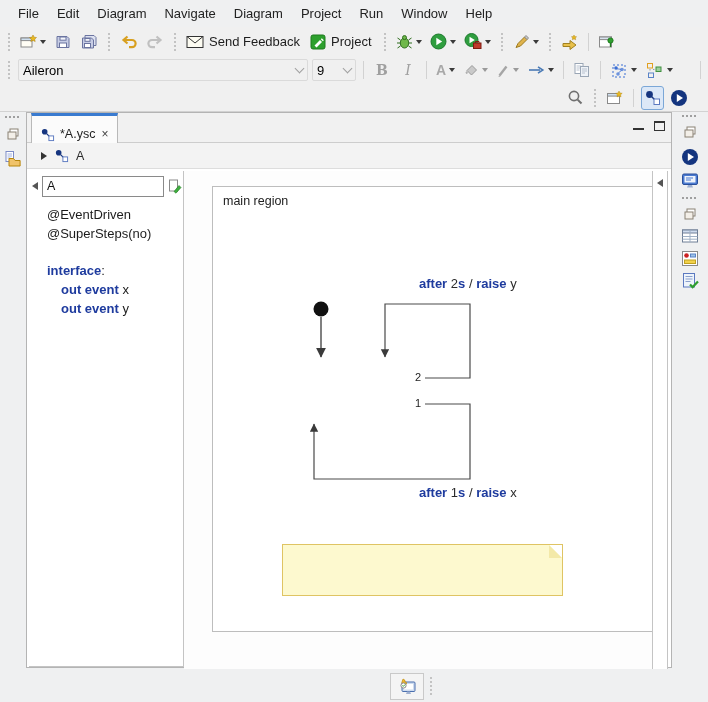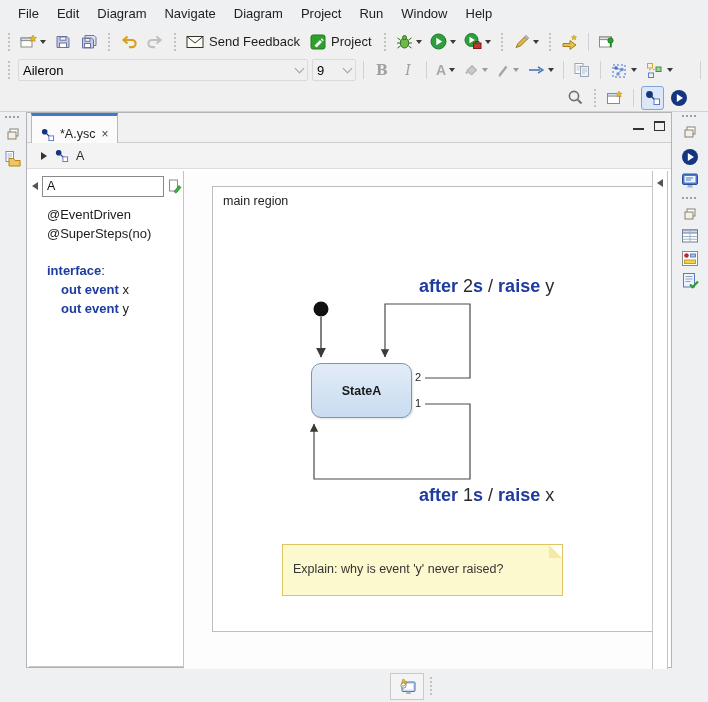--- a/index.html
+++ b/index.html
@@ -91,21 +91,21 @@
   .region { left:185px; top:73px; width:453px; height:446px; background:#ffffff;
             border:1px solid #bdbdbd; }
   .region-label { left:10px; top:7px; font-size:12.5px; color:#222; }
   .state { left:98px; top:176px; width:101px; height:55px; border-radius:10px;
            background:linear-gradient(180deg, var(--state-fill-top,#e2ecf7), var(--state-fill-bottom,#c9dcf0));
            border:1px solid var(--state-border,#8094ab);
            display:flex; align-items:center; justify-content:center;
            font-weight:bold; font-size:12.5px; color:#1a1a1a;
            box-shadow:1px 1px 2px rgba(0,0,0,0.12); }
   .prio { font-size:11px; color:#222; }
-  .tlabel { font-size:18px; white-space:nowrap; }
+  .tlabel { font-size:13px; white-space:nowrap; }
   .tlabel .plain { color:#2b2b2b; font-weight:normal; }
   .note { left:69px; top:357px; width:281px; height:52px;
           background:var(--note-fill,#fdf9cf); border:1px solid var(--note-border,#dfc463); }
   .note-corner { position:absolute; right:0; top:0; width:0; height:0;
                  border-top:13px solid #fff; border-left:13px solid transparent; }
   .note-corner2 { position:absolute; right:0; top:0; width:0; height:0;
                   border-bottom:13px solid #f3e9a8; border-right:13px solid transparent; margin-right:0; }
   .note-text { position:absolute; left:10px; top:17px; font-size:12.5px; color:#333; }
 
   
@@ -466,21 +466,20 @@
         <marker id="arr" markerWidth="9" markerHeight="9" refX="6.5" refY="3.5" orient="auto">
           <path d="M0,0 L7,3.5 L0,7 z" fill="#3a3a3a"></path>
         </marker>
       </defs>
       <circle cx="108" cy="122" r="7.5" fill="#111"></circle>
       <path d="M108,130 V170" fill="none" stroke="#4a4a4a" stroke-width="1.4" marker-end="url(#arr)"></path>
       <path d="M212,191 H257 V117 H172 V170" fill="none" stroke="#4a4a4a" stroke-width="1.2" marker-end="url(#arr)"></path>
       <path d="M212,217 H257 V292 H101 V237" fill="none" stroke="#4a4a4a" stroke-width="1.2" marker-end="url(#arr)"></path>
     </svg>
 
-    <div class="abs state">StateA</div>
 
     <div class="abs prio" style="left:202px;top:184px;">2</div>
     <div class="abs prio" style="left:202px;top:210px;">1</div>
 
     <div class="abs tlabel" style="left:206px;top:89px;">
       <span class="kw">after</span>
       <span class="plain">2</span><span class="kw">s</span>
       <span class="plain">/</span>
       <span class="kw">raise</span>
       <span class="plain">y</span>
@@ -490,21 +489,20 @@
       <span class="kw">after</span>
       <span class="plain">1</span><span class="kw">s</span>
       <span class="plain">/</span>
       <span class="kw">raise</span>
       <span class="plain">x</span>
     </div>
 
     <div class="abs note">
       <div class="note-corner"></div>
       <div class="note-corner2"></div>
-      <div class="note-text">Explain: why is event 'y' never raised?</div>
     </div>
   </div>
 
   <div class="abs palette">
     <div class="tri-left"></div>
   </div>
 </div>
 
 <div class="abs statusbar">
   <div class="abs status-box">

